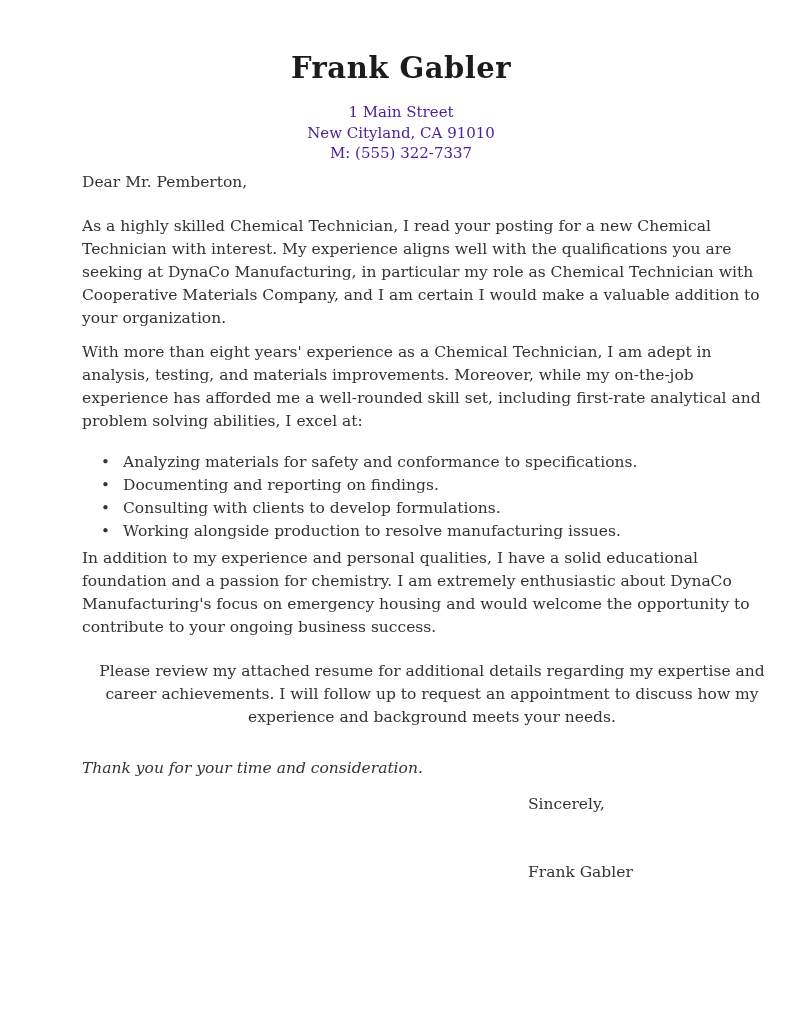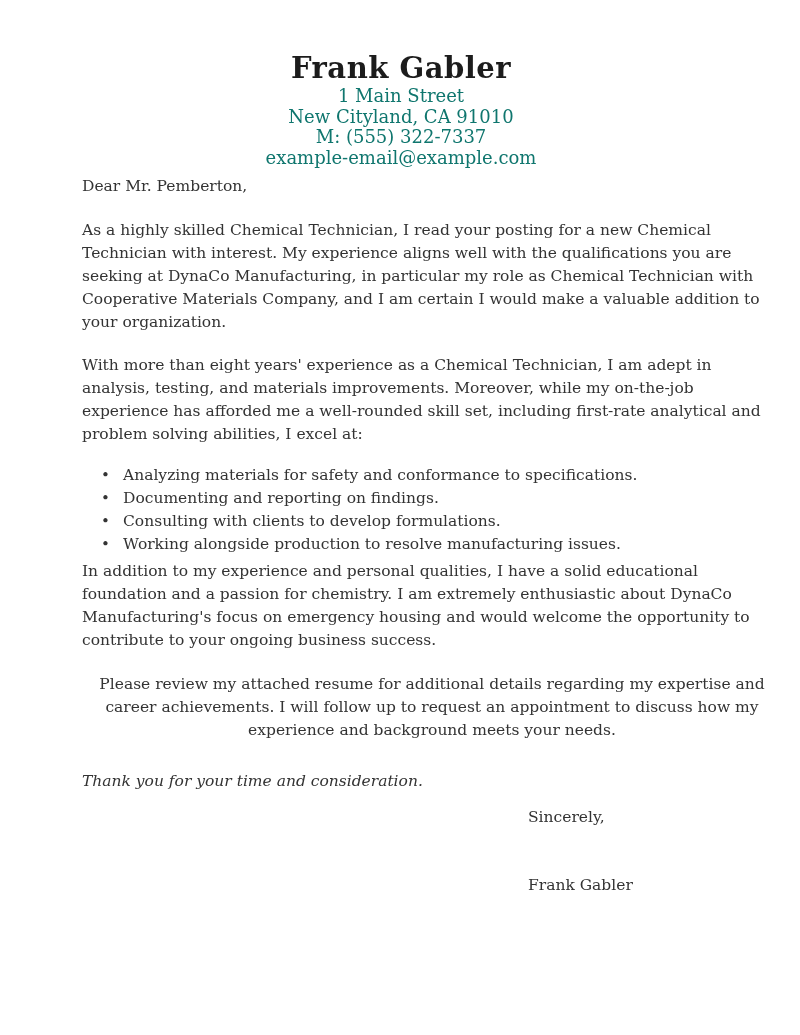--- a/index.html
+++ b/index.html
@@ -13,26 +13,26 @@
   .page {
     width: 676px; height: 1035px;
     padding: 53px 0 4px 82px;
     background: #ffffff;
   }
   header { width: 638px; text-align: center; }
   h1.sender-name {
     font-size: 29px; line-height: 30px; font-weight: 700;
     color: #1c1c1c; letter-spacing: 0.5px;
   }
-  .contact { margin-top: 3px; font-size: 18px; line-height: 20.5px; color: #0f766e; }
+  .contact { margin-top: 19px; font-size: 15px; line-height: 20.5px; color: #4c1d95; }
   main.letter-body { width: 700px; font-size: 15.5px; line-height: 23px; }
   p { white-space: pre-line; }
   .salutation        { margin-top: 7px;  }
   .para-intro        { margin-top: 21px; }
-  .para-experience   { margin-top: 20px; }
+  .para-experience   { margin-top: 11px; }
   ul.skills-list     { margin-top: 18px; list-style: none; padding-left: 41px; }
   ul.skills-list li  { position: relative; line-height: 23px; }
   ul.skills-list li .bullet-dot {
     position: absolute; left: -22px; top: 0; font-size: 15px;
   }
   .para-education    { margin-top: 4px; }
   .para-followup     { margin-top: 21px; text-align: center; }
   .para-thanks       { margin-top: 28px; font-style: italic; }
   .closing           { margin-left: 446px; }
   .valediction       { margin-top: 13px; }
@@ -42,21 +42,20 @@
 <body>
 
 <div class="page">
 
   <header>
     <h1 class="sender-name">Frank Gabler</h1>
     <div class="contact">
       <div>1 Main Street</div>
       <div>New Cityland, CA 91010</div>
       <div>M: (555) 322-7337</div>
-      <div>example-email@example.com</div>
     </div>
   </header>
 
   <main class="letter-body">
 
     <p class="salutation">Dear Mr. Pemberton,</p>
 
     <p class="para-intro">As a highly skilled Chemical Technician, I read your posting for a new Chemical
 Technician with interest. My experience aligns well with the qualifications you are
 seeking at DynaCo Manufacturing, in particular my role as Chemical Technician with

